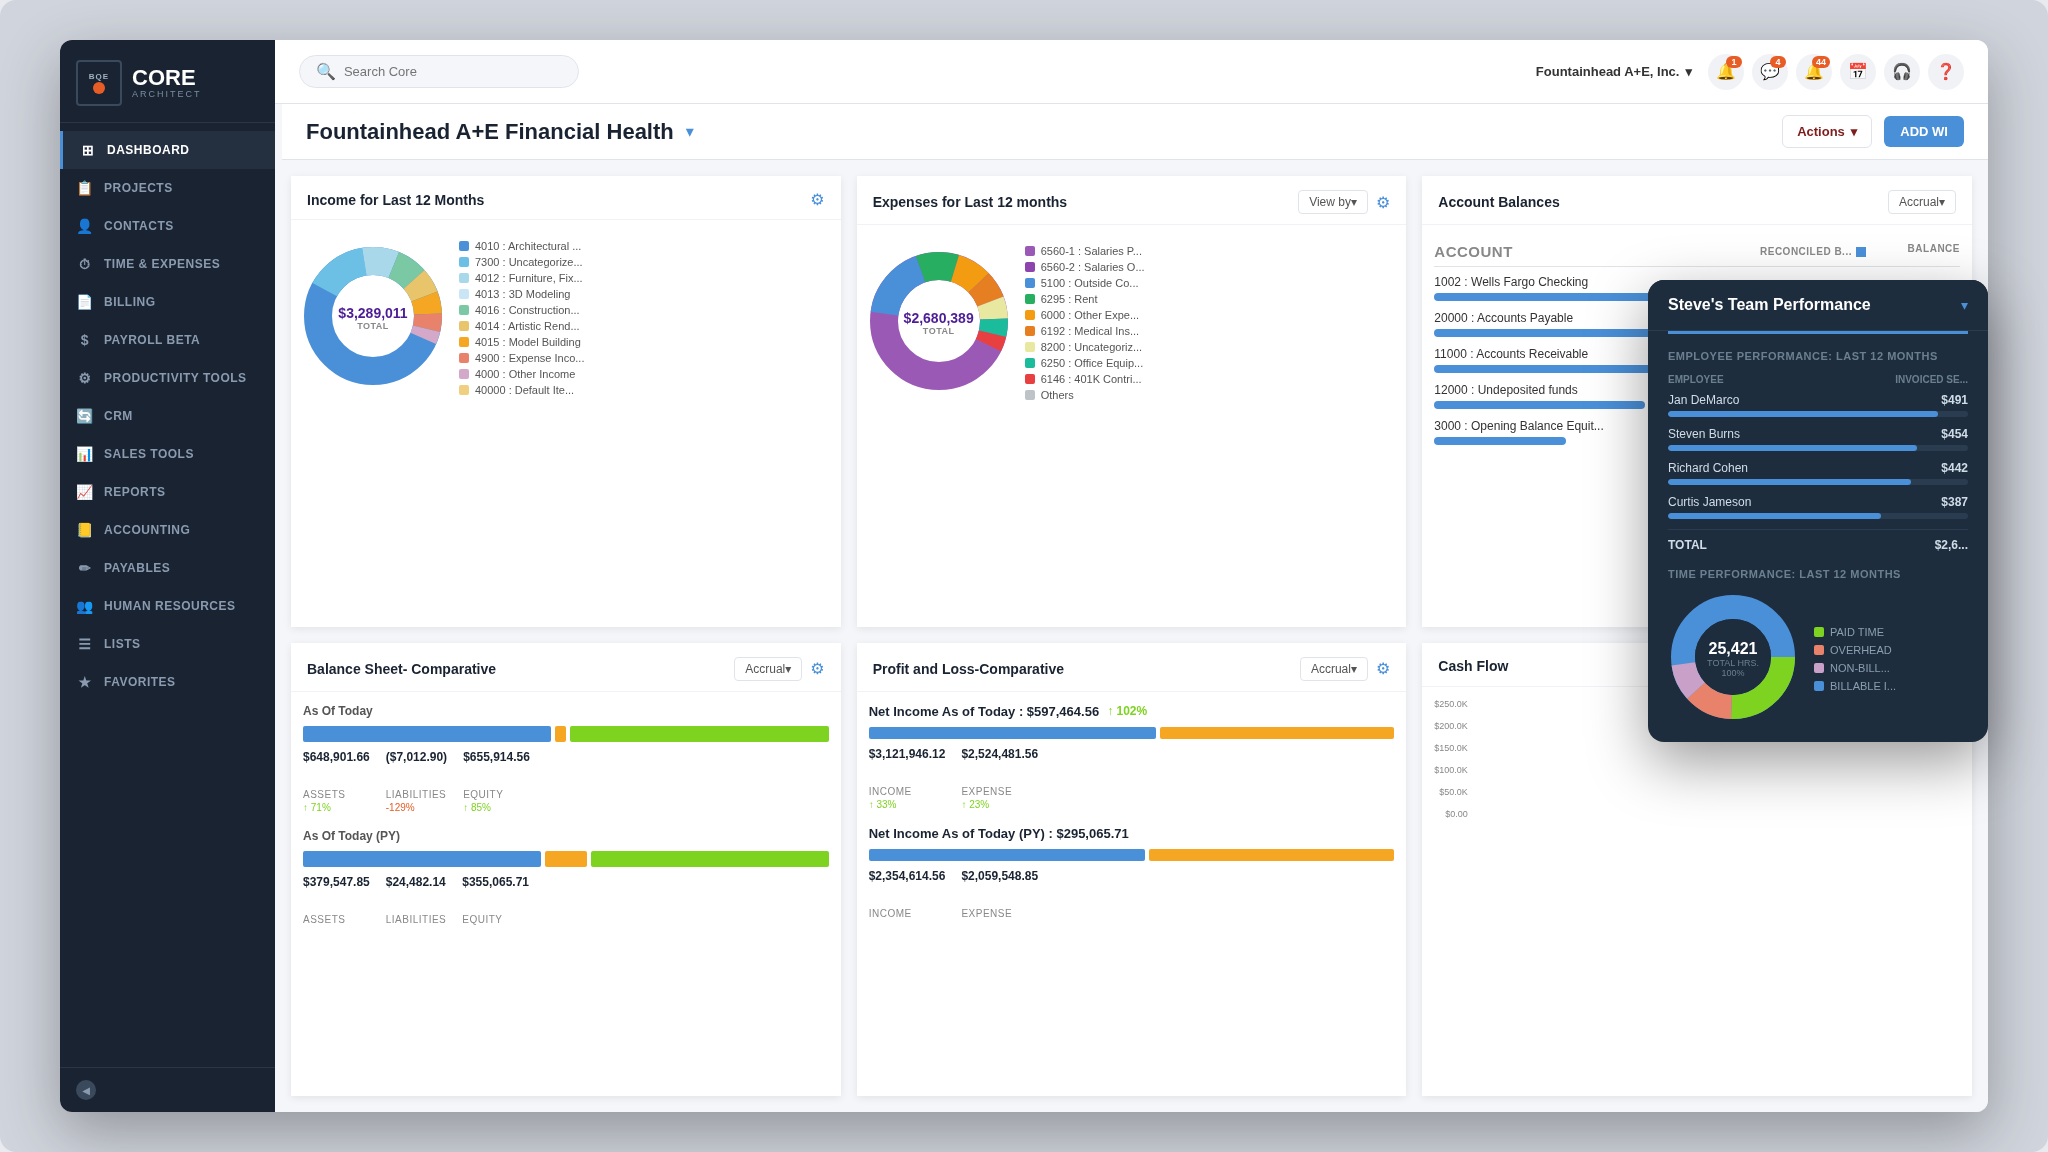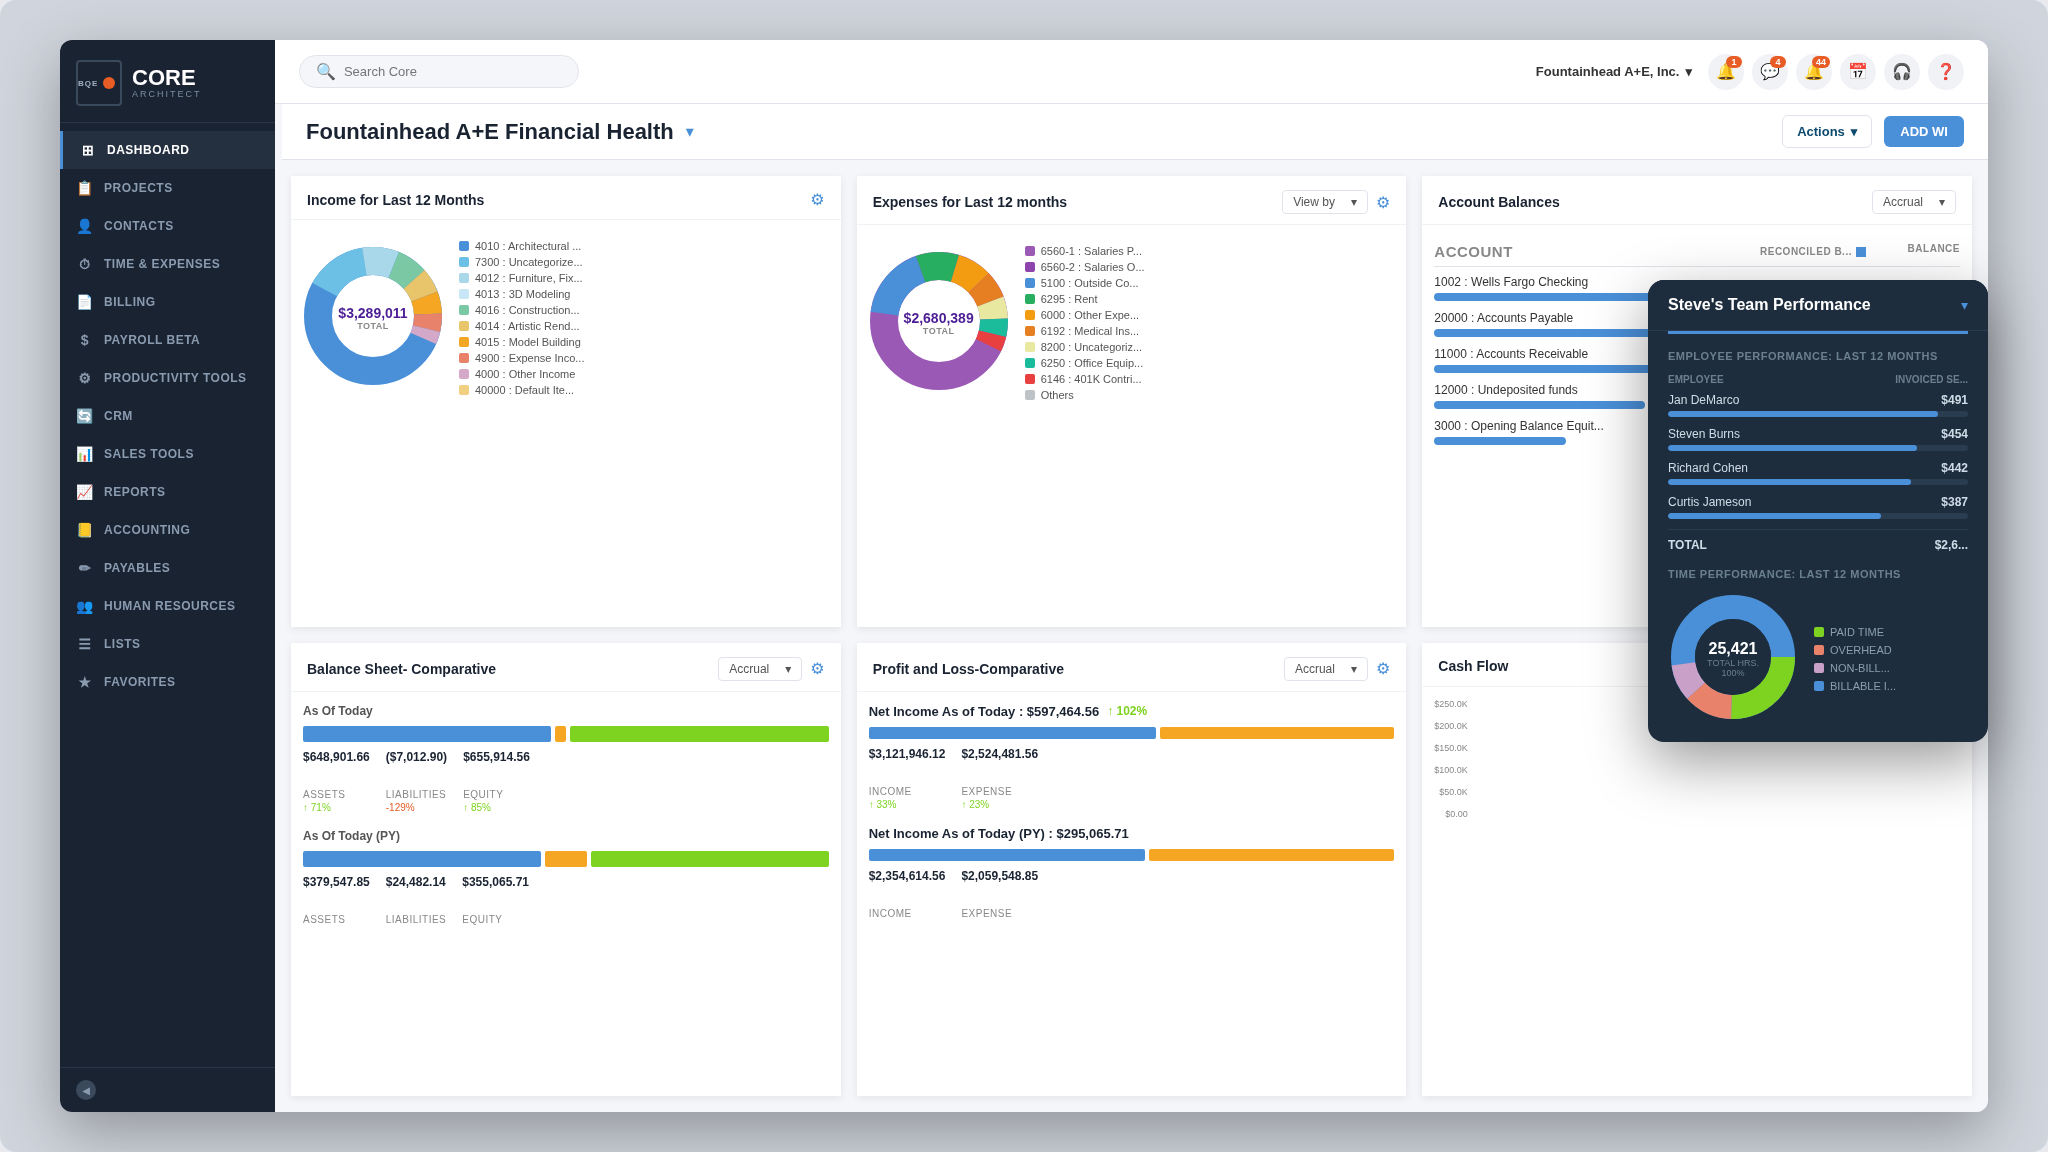--- a/index.html
+++ b/index.html
@@ -44,21 +44,21 @@
 
     .logo-icon {
       width: 46px;
       height: 46px;
       background: #1a2332;
       border: 2px solid #3a4a5c;
       border-radius: 4px;
       display: flex;
       align-items: center;
       justify-content: center;
-      flex-direction: row;
+      flex-direction: column;
     }
 
     .logo-bqe {
       font-size: 8px;
       color: #a0b0c0;
       font-weight: 700;
       letter-spacing: 1px;
     }
 
     .logo-circle {
@@ -258,21 +258,21 @@
     .actions-btn {
       display: flex;
       align-items: center;
       gap: 6px;
       padding: 8px 14px;
       border: 1px solid #e0e4ea;
       border-radius: 6px;
       background: white;
       font-size: 13px;
       font-weight: 600;
-      color: #0c4a6e;
+      color: #7f1d1d;
       cursor: pointer;
     }
 
     .add-widget-btn {
       padding: 8px 16px;
       background: #4a90d9;
       color: white;
       border: none;
       border-radius: 6px;
       font-size: 13px;
@@ -311,21 +311,21 @@
     .widget-title {
       font-size: 14px;
       font-weight: 700;
       color: #1a2332;
       flex: 1;
     }
 
     .widget-dropdown {
       display: flex;
       align-items: center;
-      gap: 16px;
+      gap: 0;
       padding: 4px 10px;
       border: 1px solid #e0e4ea;
       border-radius: 4px;
       font-size: 12px;
       color: #555;
       cursor: pointer;
     }
 
     .widget-settings-icon {
       color: #4a90d9;

